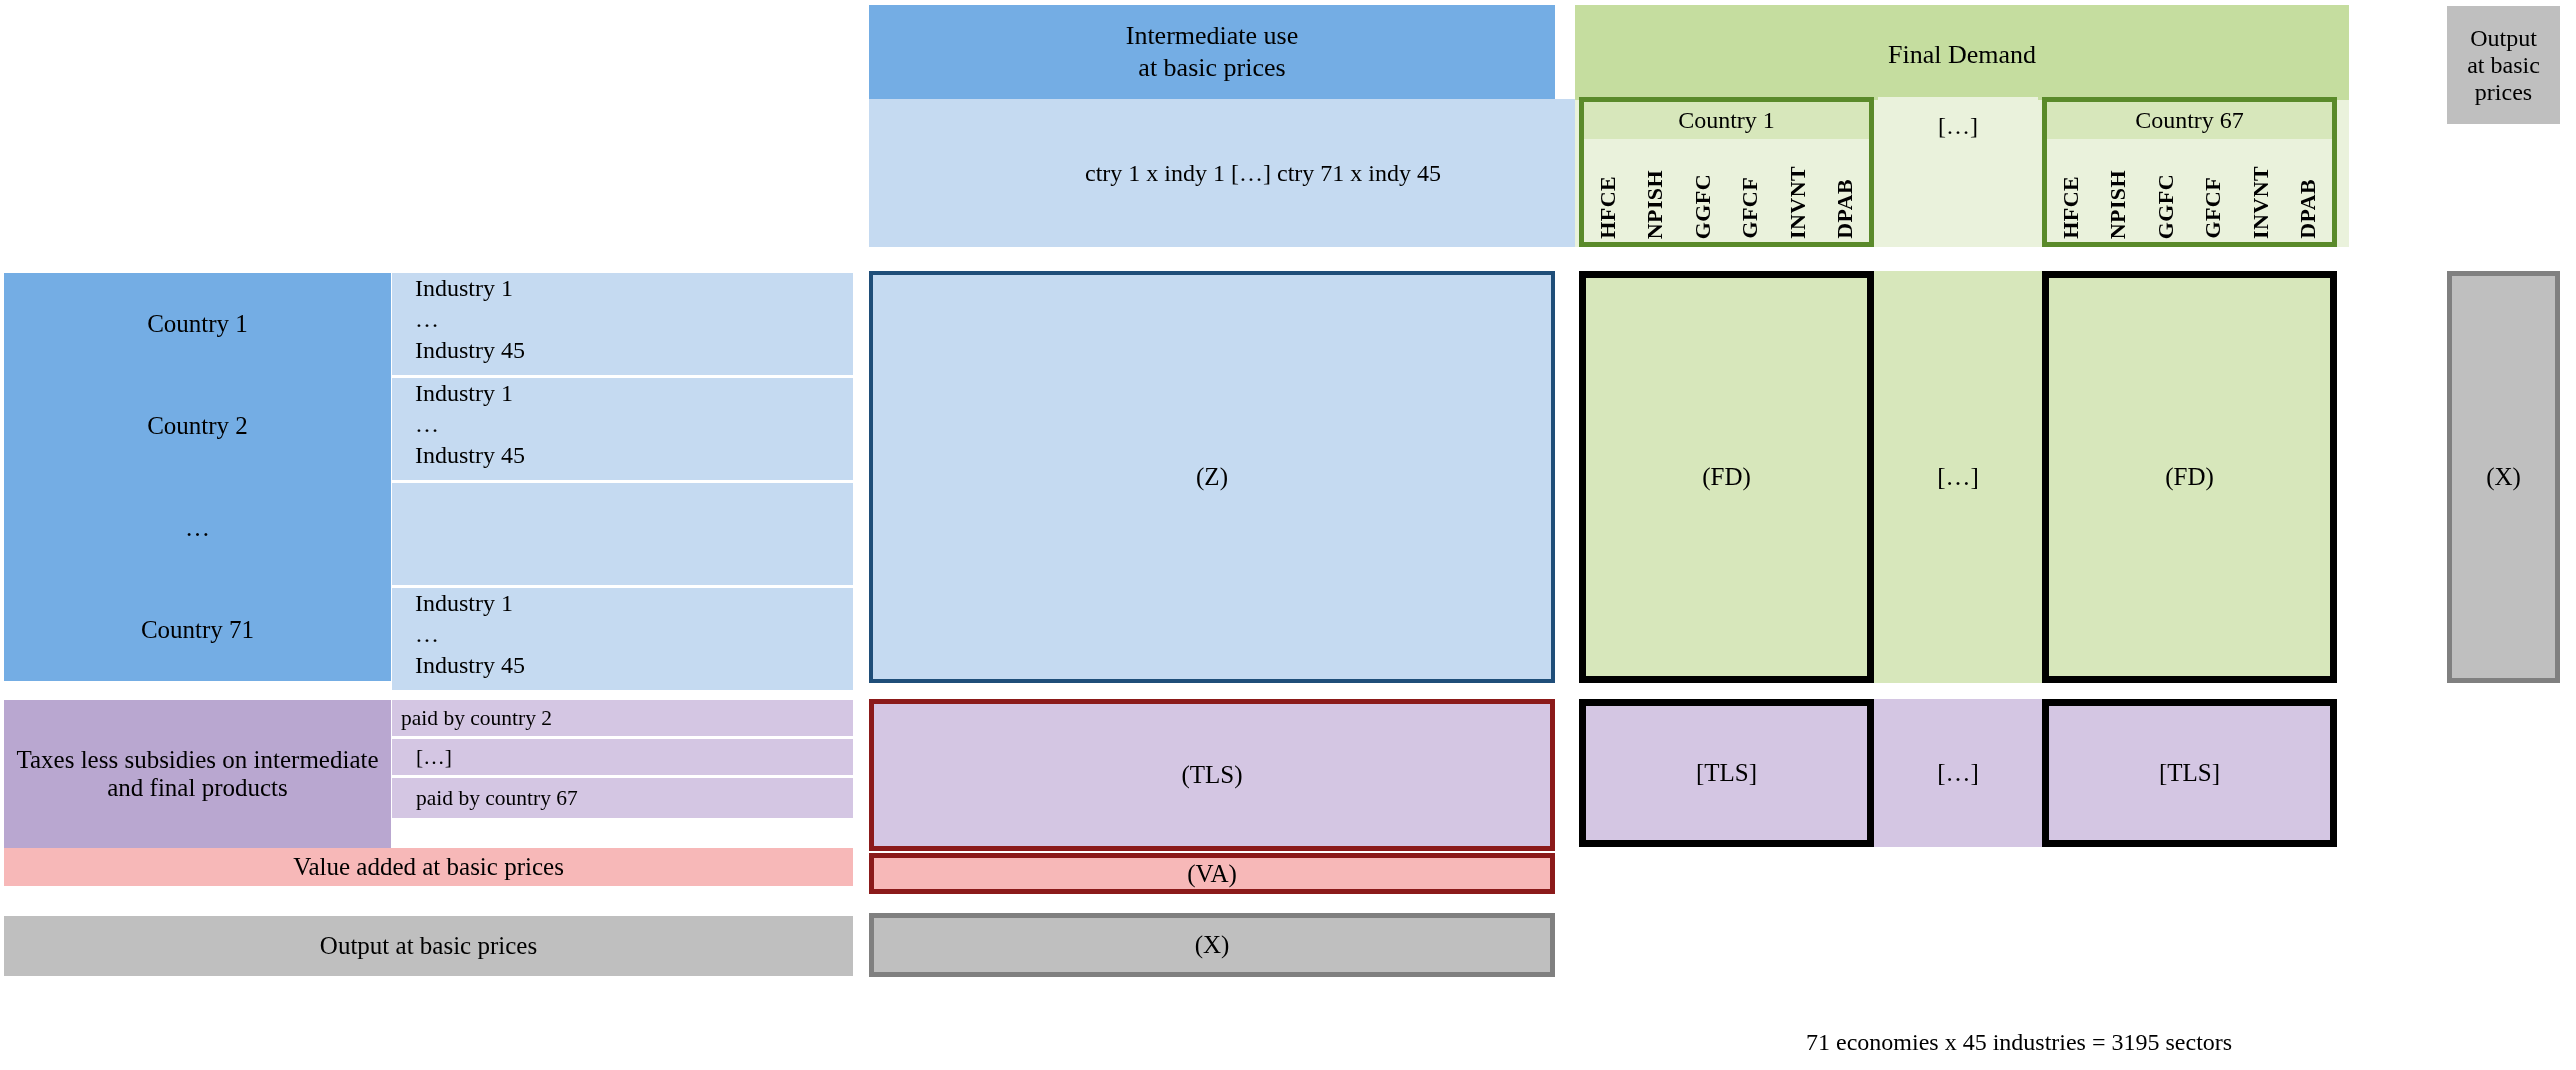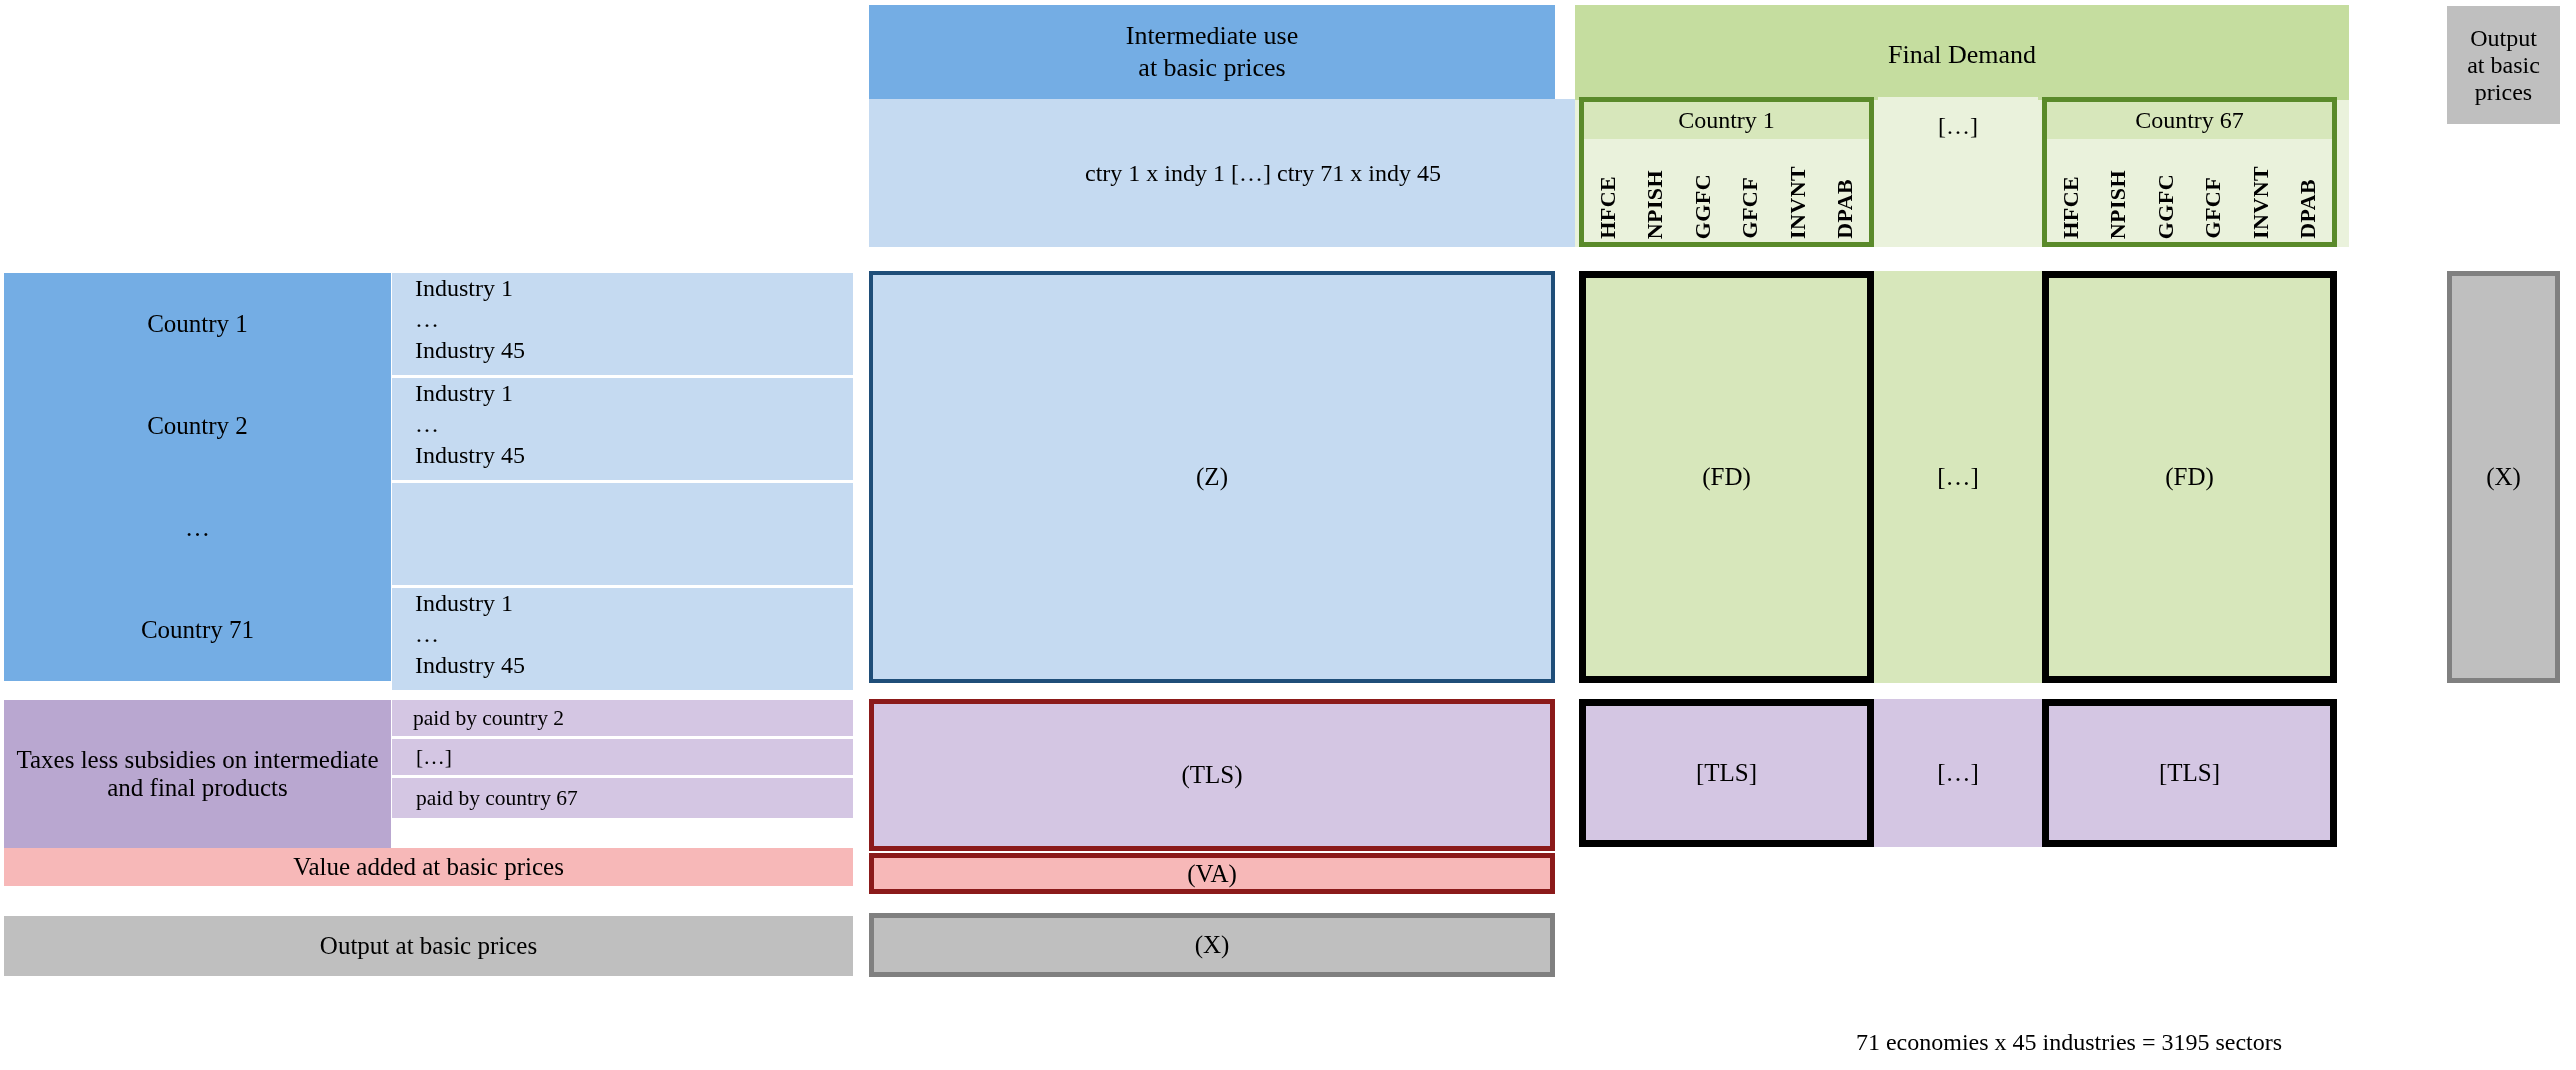--- a/index.html
+++ b/index.html
@@ -124,21 +124,21 @@
   <div class="blue-light ind-cell" style="height:102px;">
     <div>Industry 1</div>
     <div>…</div>
     <div>Industry 45</div>
   </div>
 </div>
 
 <div class="abs purple ctr t-label" style="left:4px;top:700px;width:387px;height:148px;padding:0 11px;">Taxes less subsidies on intermediate and final products</div>
 
 <div class="abs" style="left:392px;top:700px;width:461px;height:148px;">
-  <div class="purple-light row-sep ctrL t-small" style="height:36px;padding-left:21px;">paid by country 2</div>
+  <div class="purple-light row-sep ctrL t-small" style="height:36px;padding-left:9px;">paid by country 2</div>
   <div class="purple-light row-sep ctrL t-small" style="height:36px;padding-left:24px;">[…]</div>
   <div class="purple-light ctrL t-small" style="height:40px;padding-left:24px;">paid by country 67</div>
 </div>
 
 <div class="abs pink ctr t-label" style="left:4px;top:848px;width:849px;height:38px;">Value added at basic prices</div>
 
 <div class="abs grey ctr t-label" style="left:4px;top:916px;width:849px;height:60px;">Output at basic prices</div>
 
 <div class="abs bd-blue blue-light ctr t-label" style="left:869px;top:271px;width:686px;height:412px;">(Z)</div>
 
@@ -159,14 +159,14 @@
 <div class="abs bd-black purple-light ctr t-label" style="left:1579px;top:699px;width:295px;height:148px;">[TLS]</div>
 
 <div class="abs purple-light ctr t-label" style="left:1878px;top:699px;width:160px;height:148px;">[…]</div>
 
 <div class="abs bd-black purple-light ctr t-label" style="left:2042px;top:699px;width:295px;height:148px;">[TLS]</div>
 
 <div class="abs bd-dark-red pink ctr t-label" style="left:869px;top:845px;width:686px;height:41px;margin-top:8px;">(VA)</div>
 
 <div class="abs bd-grey grey ctr t-label" style="left:869px;top:913px;width:686px;height:64px;">(X)</div>
 
-<div class="abs t-sub" style="left:1750px;top:1029px;width:638px;text-align:center;">71 economies x 45 industries = 3195 sectors</div>
+<div class="abs t-sub" style="left:1806px;top:1029px;width:638px;text-align:left;">71 economies x 45 industries = 3195 sectors</div>
 
 
 </body></html>

